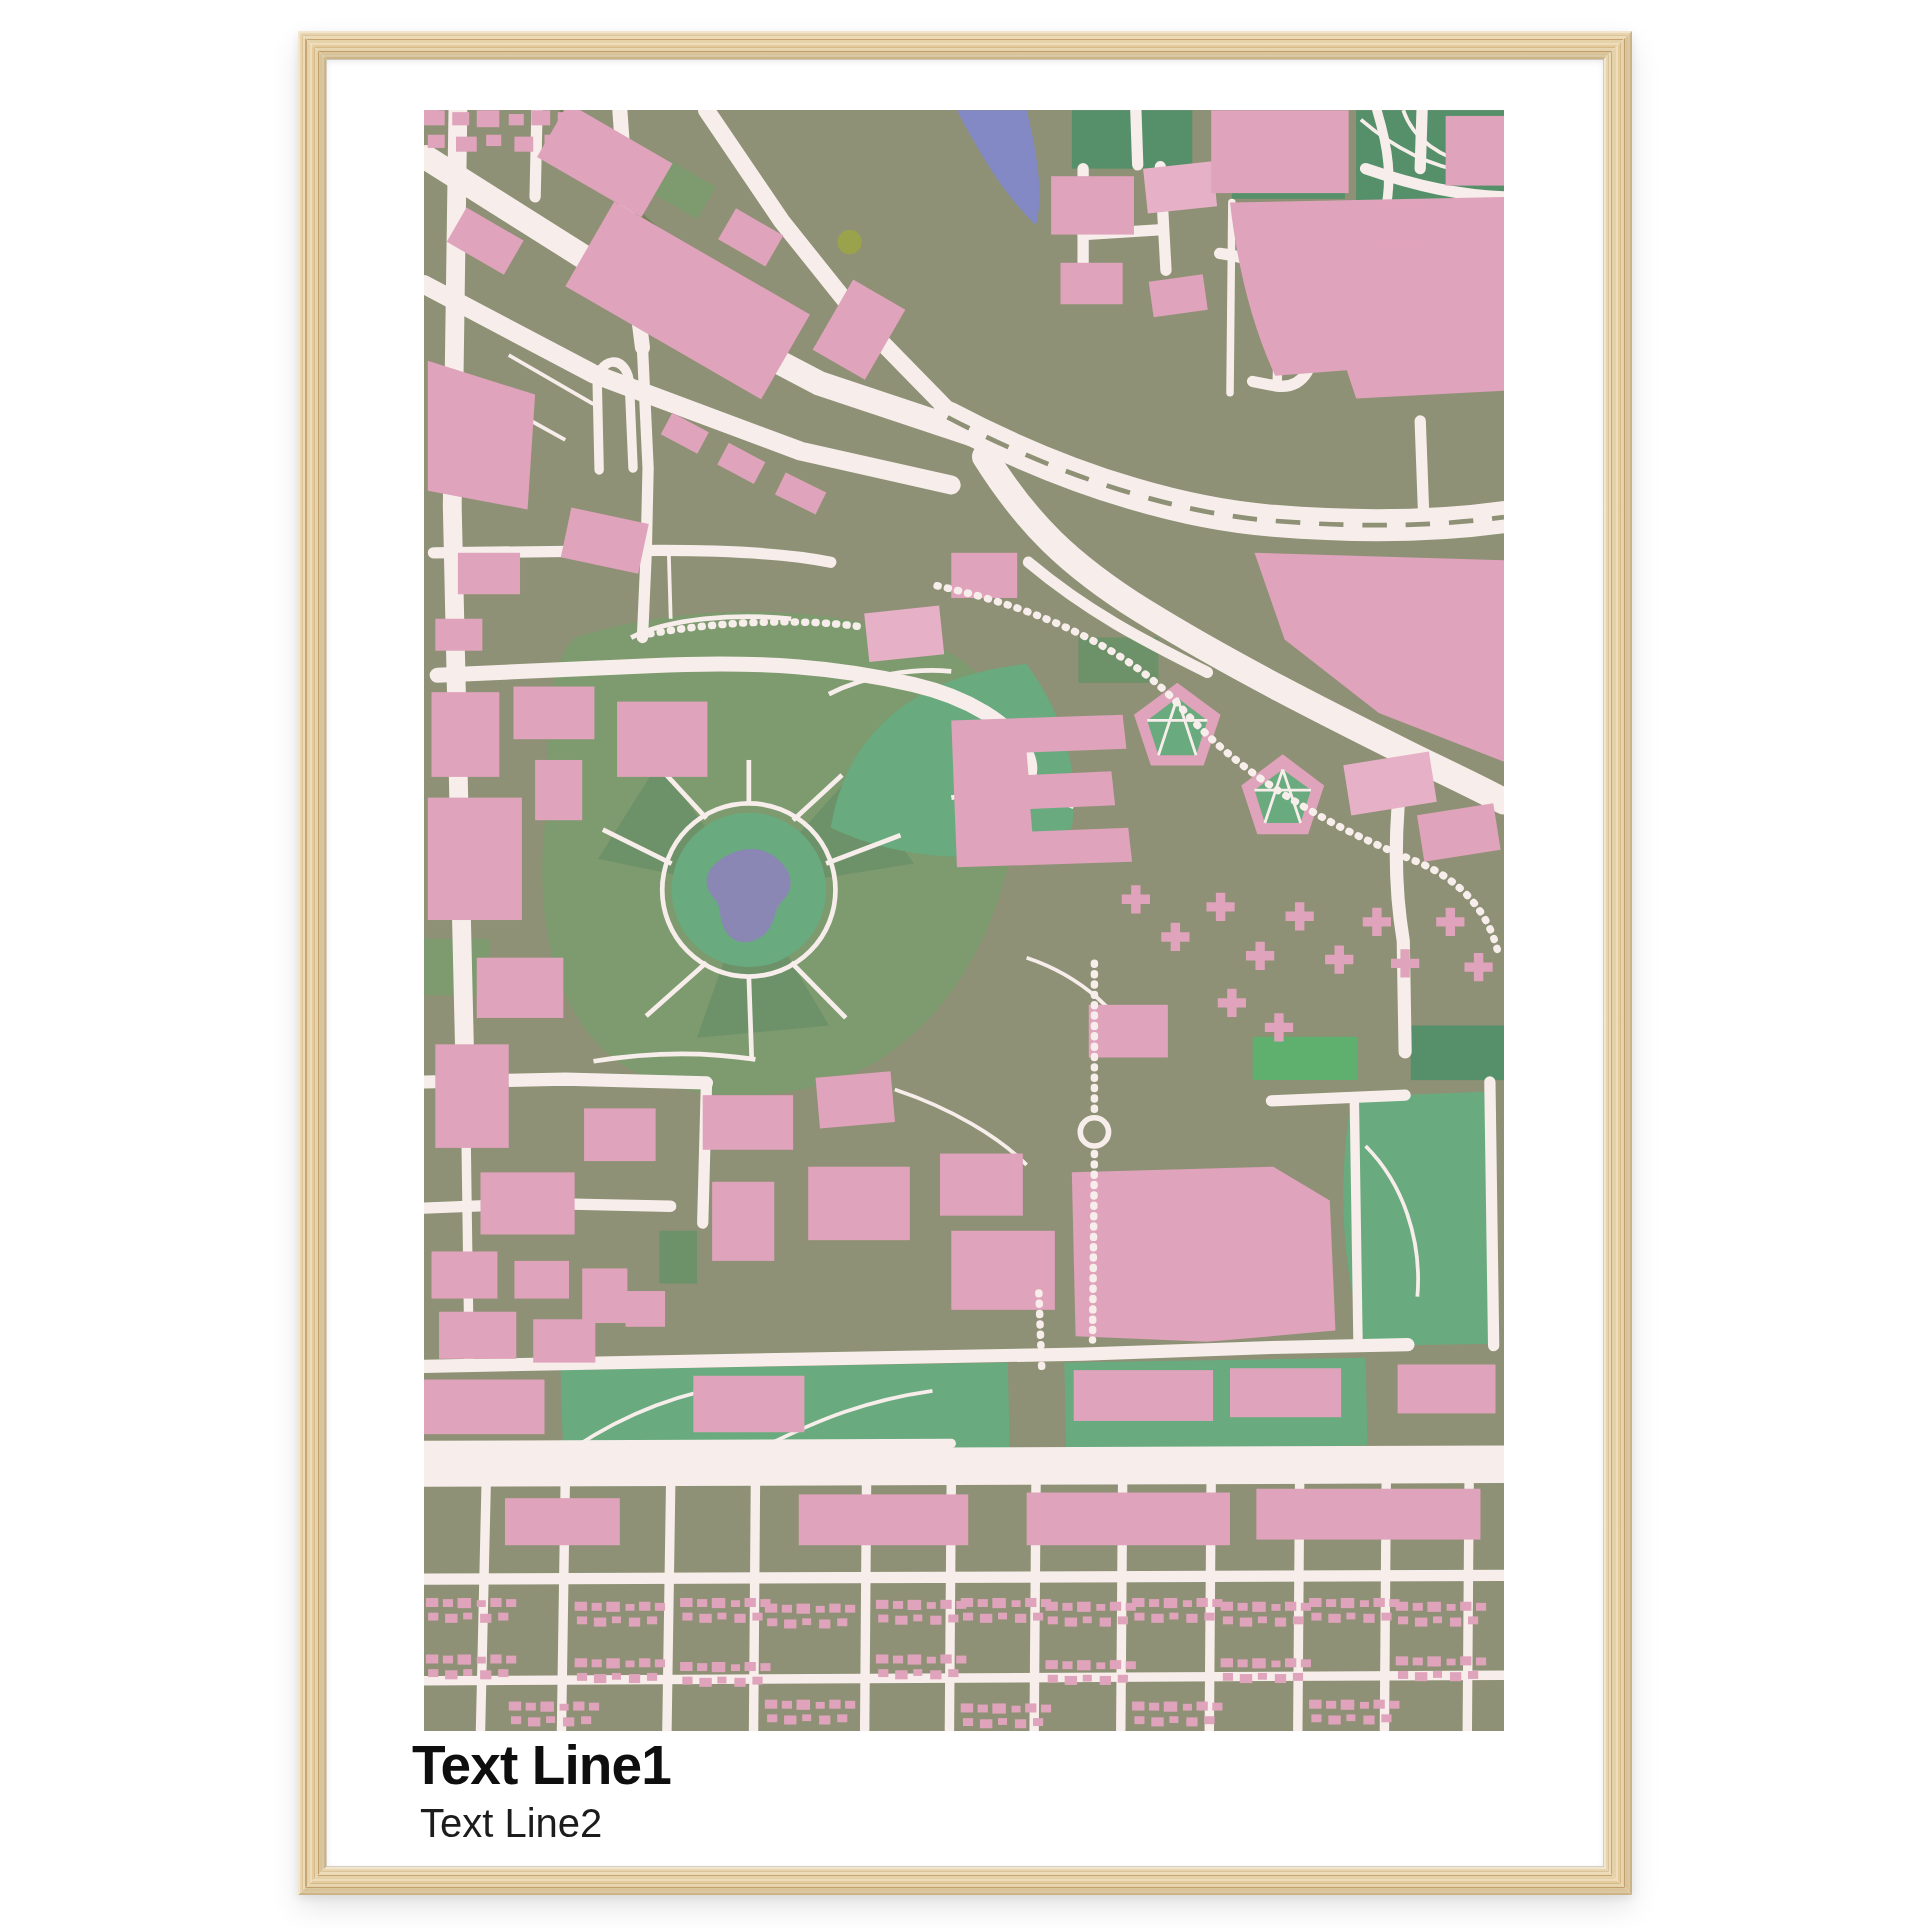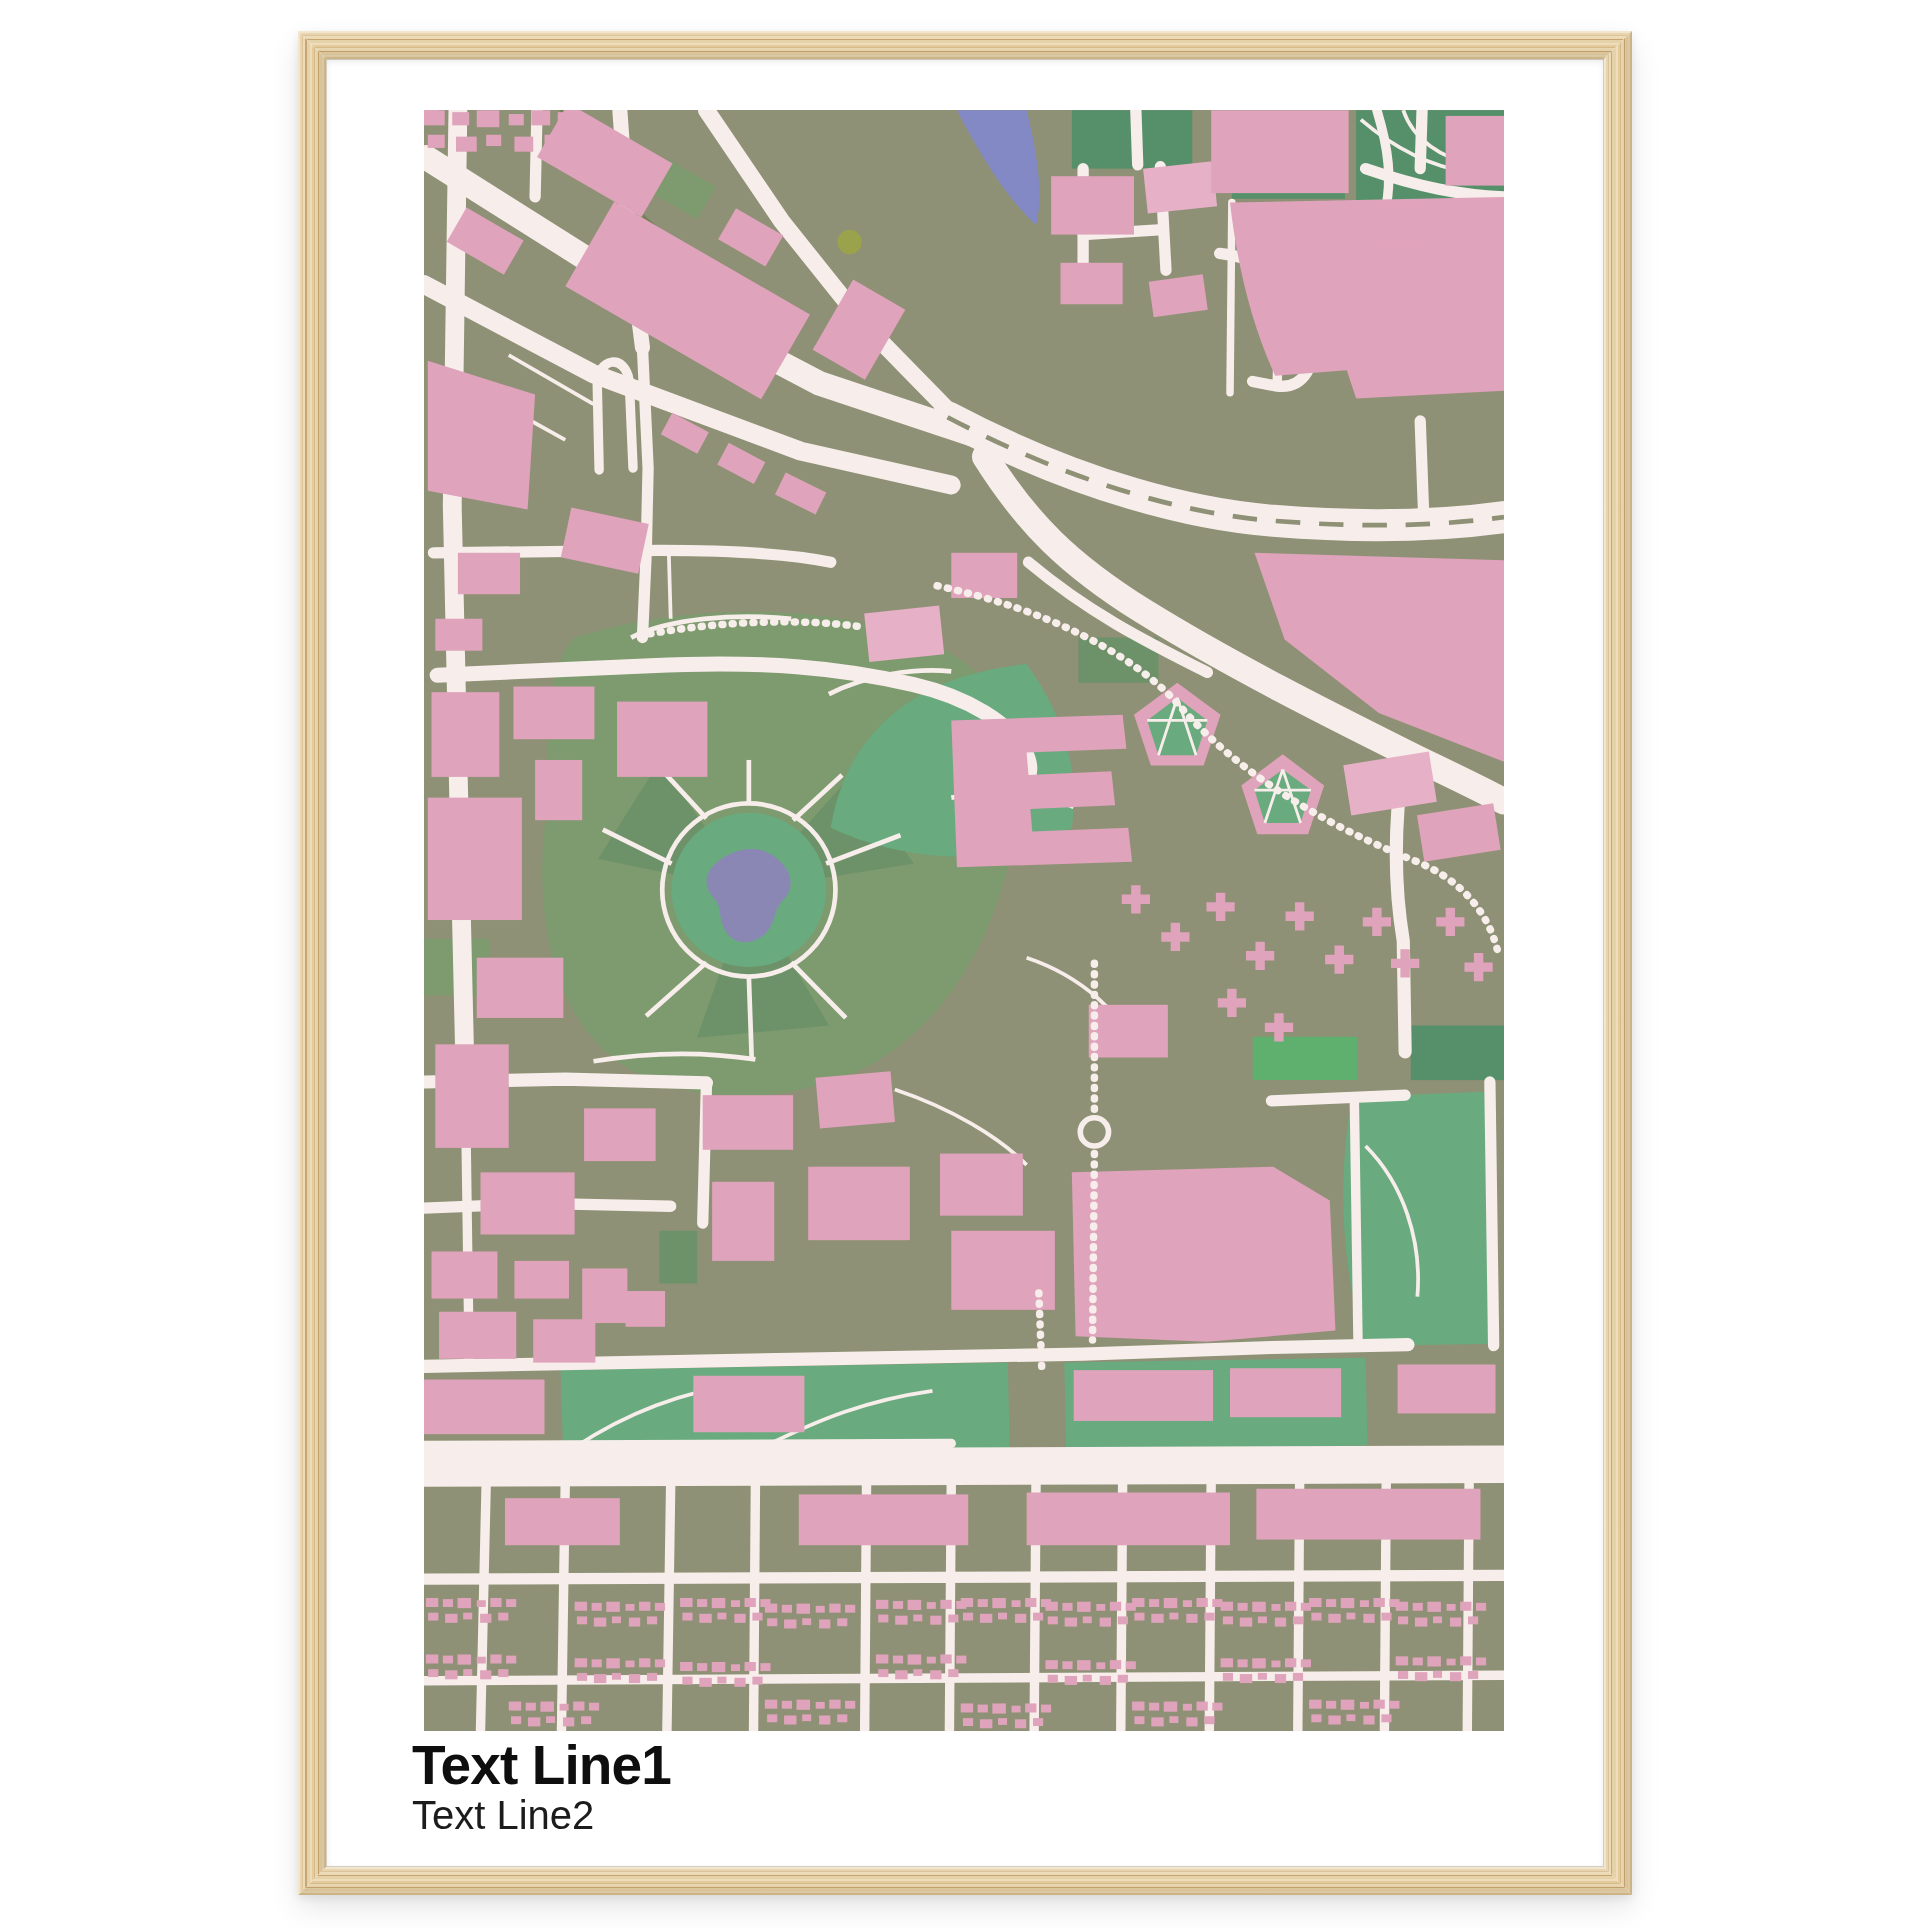--- a/index.html
+++ b/index.html
@@ -42,21 +42,21 @@
   .thin4{stroke:var(--road,#f7edea);stroke-width:4;fill:none;}
   .px{stroke:var(--road,#f7edea);stroke-width:3;fill:none;}
   .dot{stroke:var(--road,#f7edea);stroke-width:8;fill:none;stroke-dasharray:1 10;stroke-linecap:round;}
   .dotc{stroke:var(--road,#f7edea);stroke-width:6;fill:none;}
   .median{stroke:var(--map-background,#8e9175);stroke-width:5;fill:none;stroke-dasharray:26 20;}
   .dkp{stroke:var(--path-dark,#77815a);fill:none;}
 
   
   .caption{position:absolute;left:86px;top:1678px;color:var(--text-primary,#0e0e0e);}
   .title{font-size:55px;font-weight:700;line-height:56px;letter-spacing:-0.9px;margin:0;}
-  .subtitle{font-size:40px;font-weight:400;line-height:45px;margin:0;color:var(--text-secondary,#1c1c1c);}
+  .subtitle{font-size:40px;font-weight:400;line-height:45px;margin:8px;color:var(--text-secondary,#1c1c1c);}
 </style>
 </head>
 <body>
 
 <div class="page">
   <div class="frame">
     <div class="bar h top"></div>
     <div class="bar h bottom"></div>
     <div class="bar v left"></div>
     <div class="bar v right"></div>

